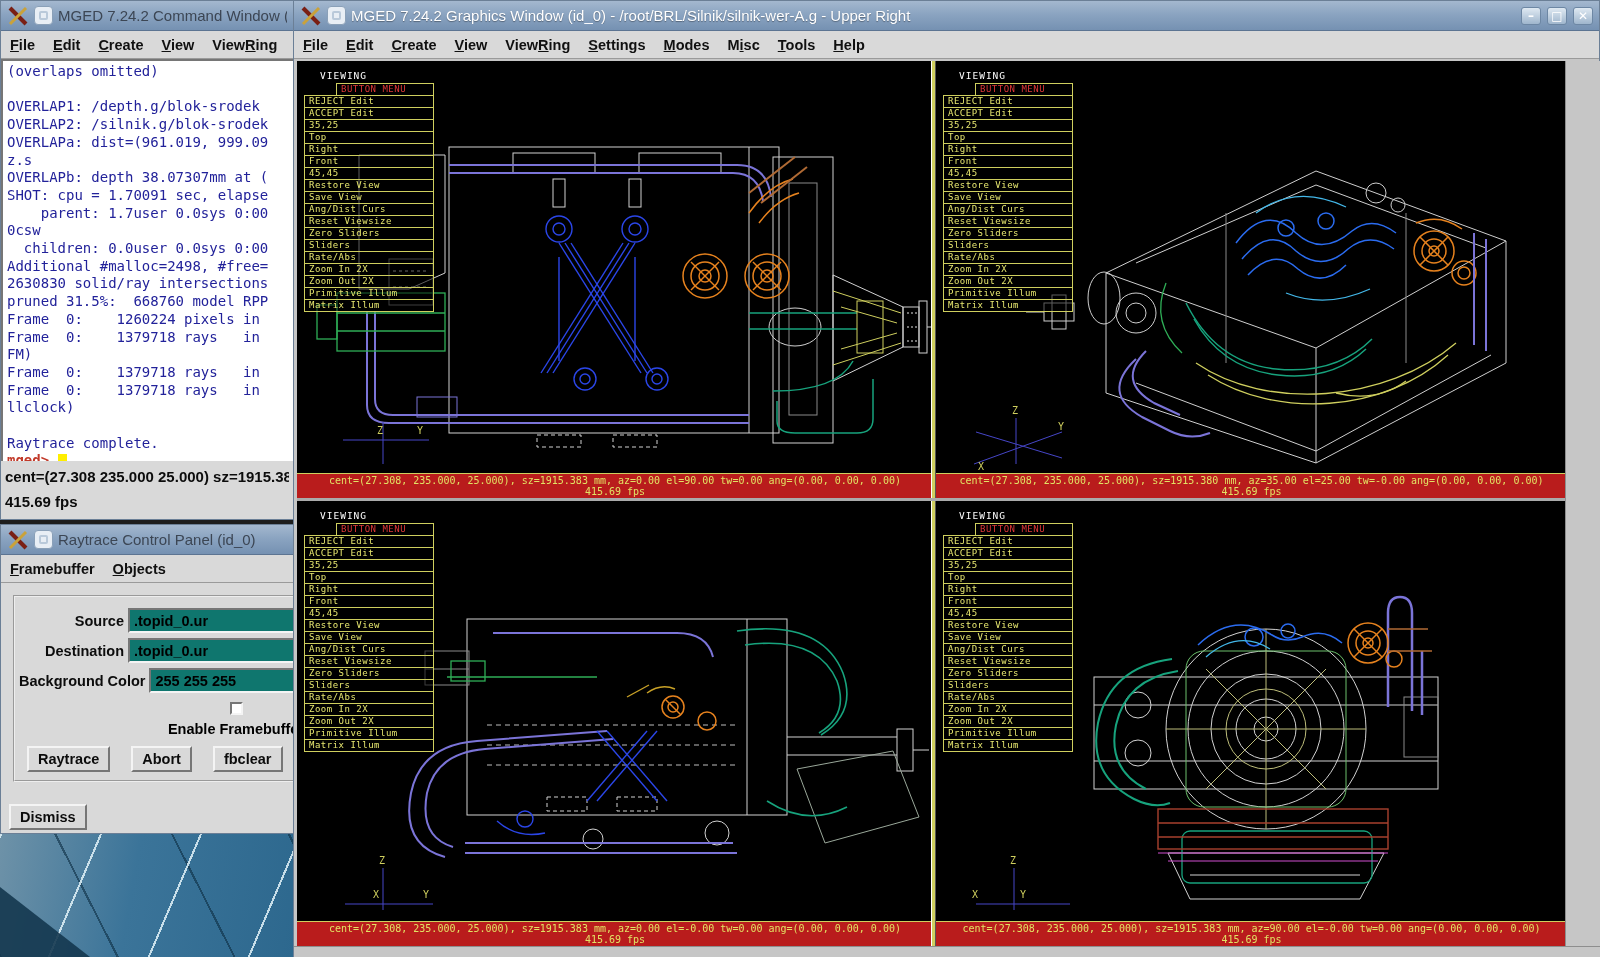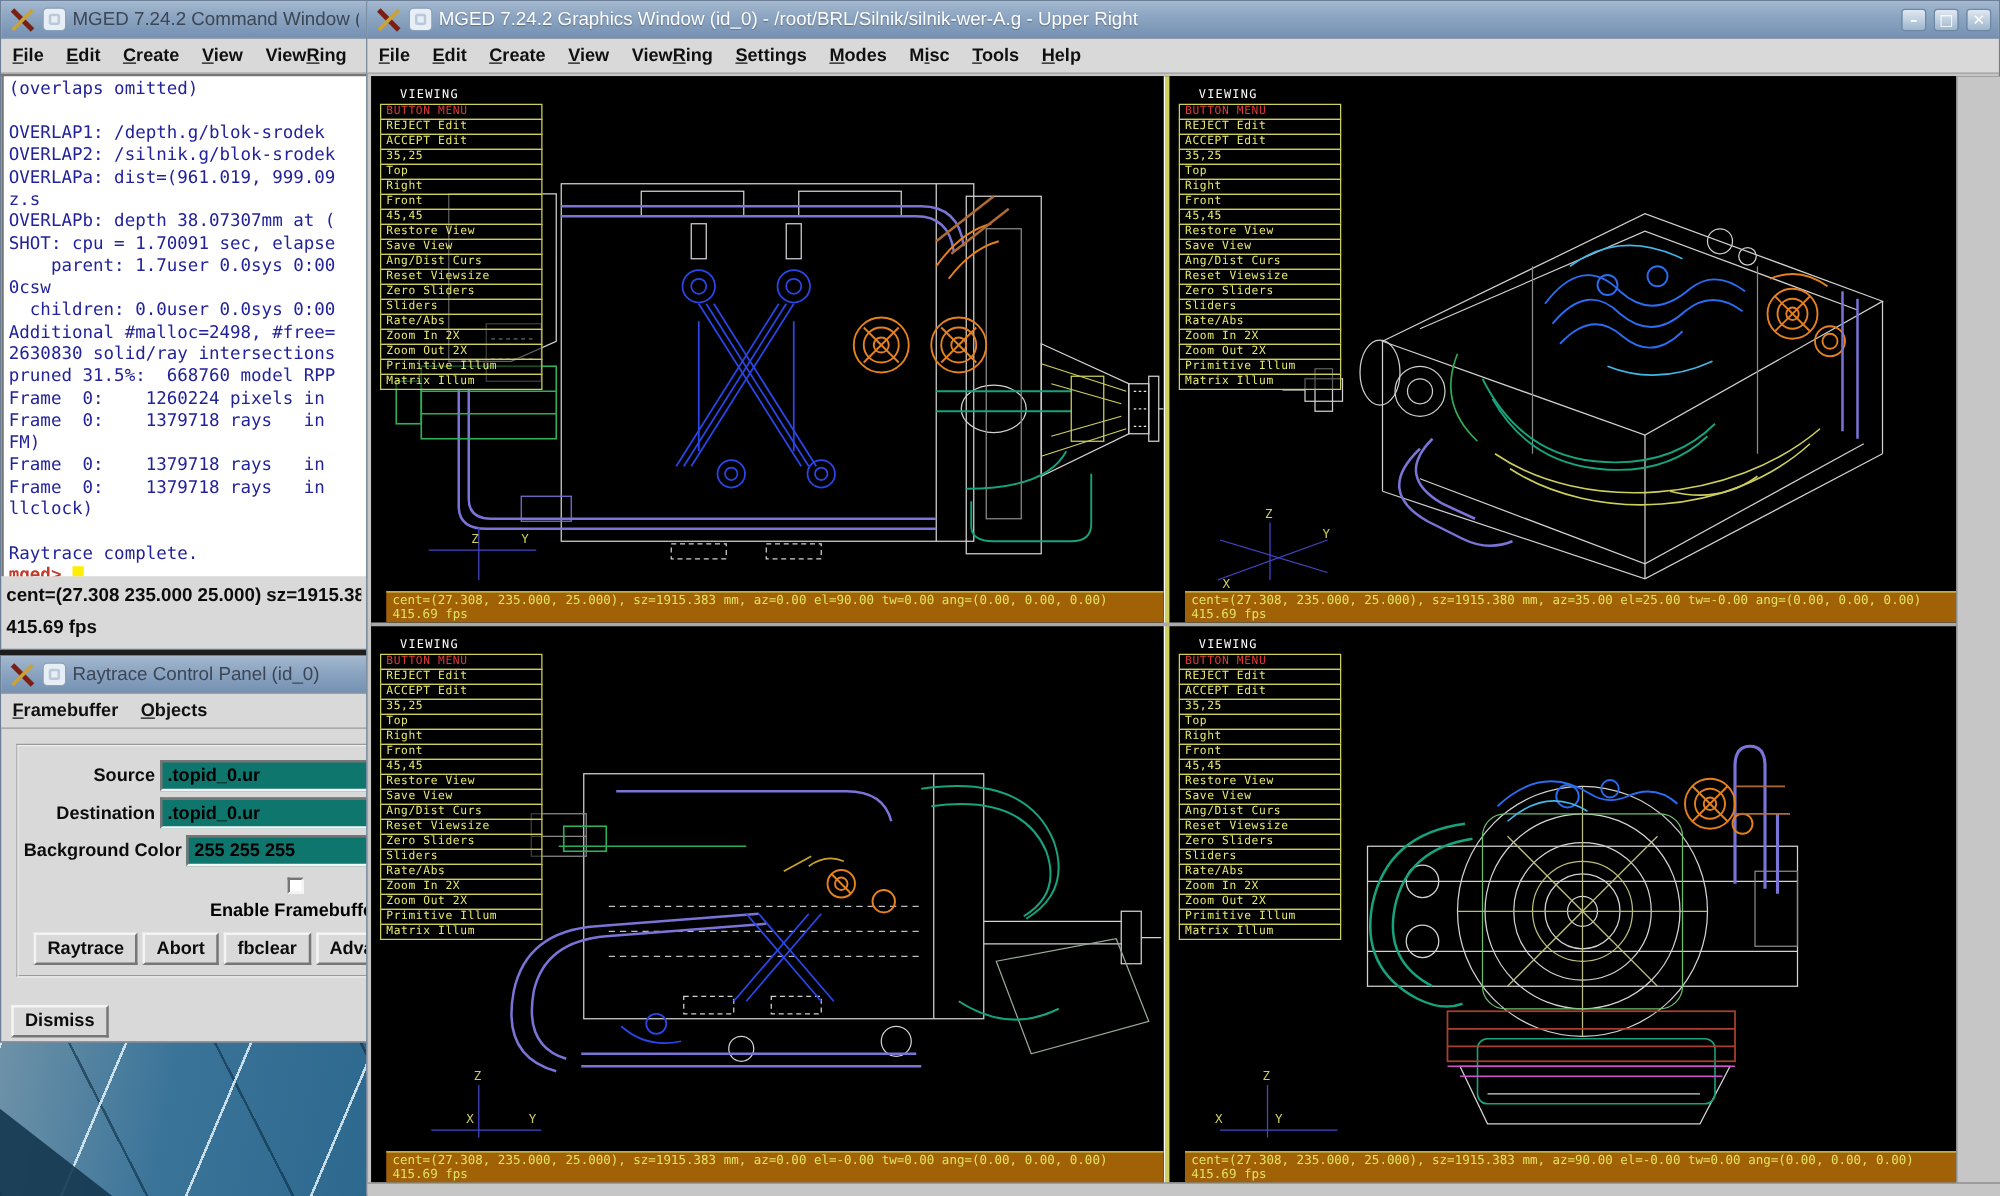--- a/index.html
+++ b/index.html
@@ -48,21 +48,21 @@
   .rt-row label { width:138px; text-align:right; font-weight:bold; font-size:14.5px;
                   color:#0c0c0c; padding-right:4px; white-space:nowrap; }
   .rt-row input[type=text] { flex:0 0 160px; height:25px; font:bold 14.5px "Liberation Sans",sans-serif;
           background:#0f766e; border-top:2px solid #767676; border-left:2px solid #767676;
           border-bottom:2px solid #f4f4f4; border-right:2px solid #f4f4f4; padding-left:4px; }
   .rt-check { display:flex; align-items:center; margin:9px 0 9px 120px; gap:6px;flex-direction:column; }
   .rt-check .box { width:13px; height:13px; background:#fff; border-top:2px solid #767676;
                    border-left:2px solid #767676; border-bottom:2px solid #f4f4f4;
                    border-right:2px solid #f4f4f4; }
   .rt-check span.lbl { font-weight:bold; font-size:14.5px; white-space:nowrap; }
-  .rt-btnrow { display:flex; gap:4px; margin:4px 0 2px 8px; }
+  .rt-btnrow { display:flex; gap:21px; margin:4px 0 2px 8px; }
   .btn { font-weight:bold; font-size:14.5px; color:#0c0c0c; padding:3px 9px;
          white-space:nowrap; text-align:center; }
   #btn-raytrace { width:128px; }
   #dismiss-row { padding:10px 0 0 8px; }
 
   
   #wallpaper { left:0; top:834px; width:293px; height:123px;
     background:
       repeating-linear-gradient(113deg, rgba(225,242,248,.85) 0 2px, transparent 2px 92px),
       repeating-linear-gradient(63deg, rgba(12,45,66,.6) 0 2px, transparent 2px 104px),
@@ -86,25 +86,25 @@
   #vp3 { left:639px; top:440px; width:629px; height:445px; }
   #vdiv { position:absolute; left:634px; top:0; width:5px; height:885px;
           background:linear-gradient(90deg,#fff 0 1px,#cfcf5e 1px 4px,#555 4px); }
   #hdiv { position:absolute; left:0; top:437px; width:1268px; height:3px; background:#aaa; }
 
   .vp-menu { position:absolute; top:9px; left:7px; width:130px;
              font:9px/10px "DejaVu Sans Mono", monospace; color:#e8e870; z-index:3; }
   .vp-menu-header { color:#ffffff; padding:1px 0 3px 16px; letter-spacing:1px; font-size:9.5px; }
   .vp-item { border:1px solid #cfcf5e; padding:0 2px 1px 4px; margin-top:-1px;
              letter-spacing:.5px; background:rgba(0,0,0,.55); }
-  .vp-item:first-child { color:#e03838; }
-
-  .vp-status { position:absolute; left:12px; right:0; bottom:0; border-top:1px solid #cfcf5e;
+  .vp-item:first-child { color:#e03838;margin-left:32px; }
+
+  .vp-status { position:absolute; left:0; right:0; bottom:0; border-top:1px solid #cfcf5e;
                padding:1px 3px 1px 5px; font:10px/11px "DejaVu Sans Mono", monospace;
-               color:#e2e264; background:#a16207; z-index:4; white-space:nowrap; overflow:hidden; }
+               color:#e2e264; background:#b91c1c; z-index:4; white-space:nowrap; overflow:hidden;text-align:center; }
   .wire { position:absolute; left:0; top:0; }
   .axes { position:absolute; z-index:2; }
   .axes text { font:10px "DejaVu Sans Mono", monospace; fill:#cfcf5e; }
   .axes line { stroke:#4646c8; stroke-width:1; }
 </style>
 </head>
 <body>
 
 <div id="wallpaper" class="abs">
   <div class="corner"></div>

